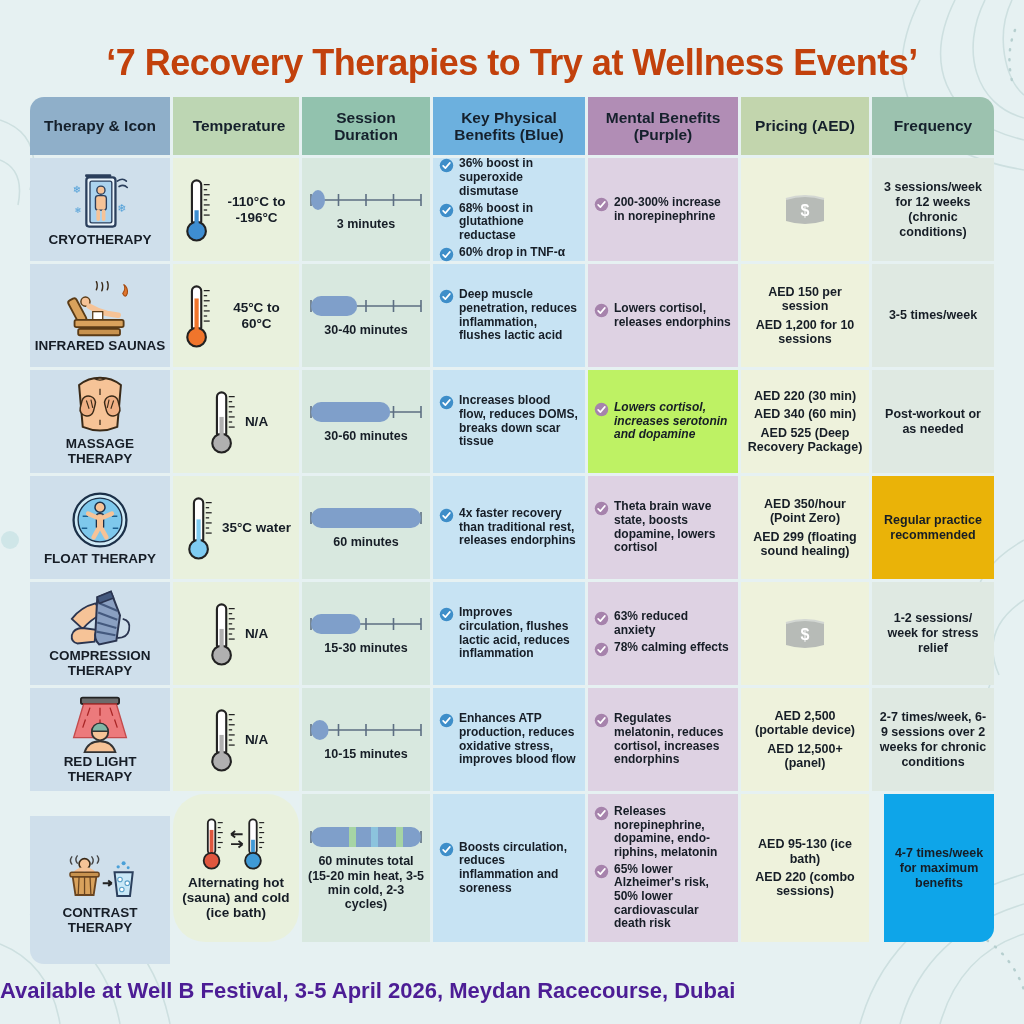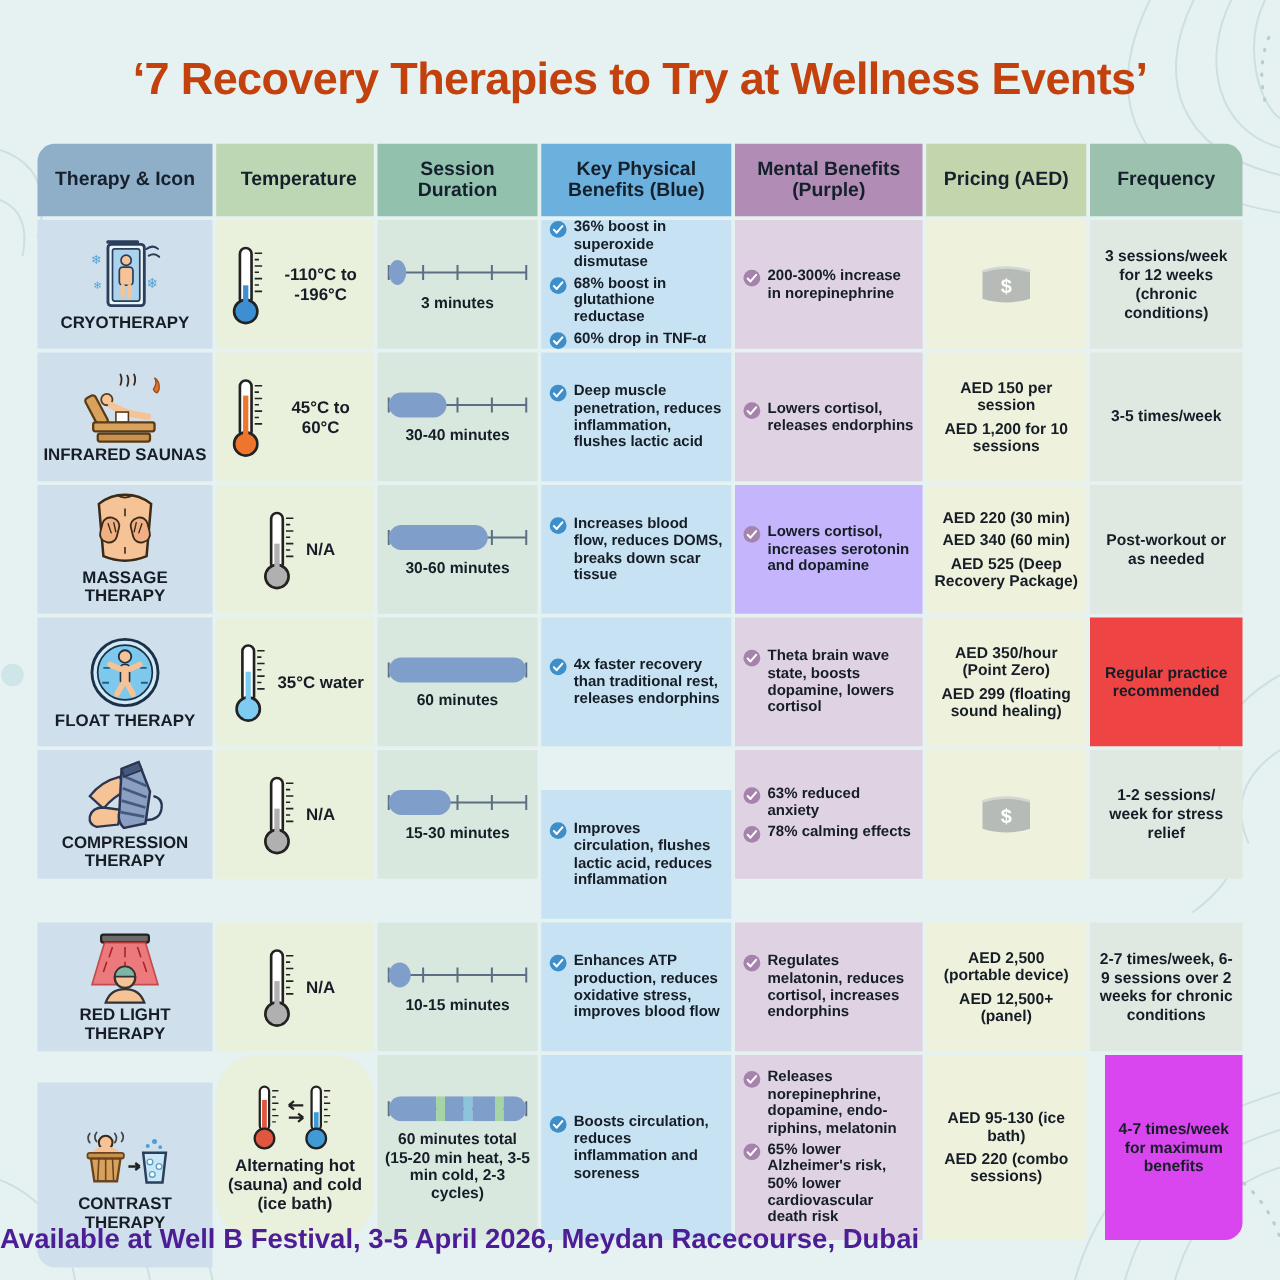--- a/index.html
+++ b/index.html
@@ -1,21 +1,21 @@
 <!DOCTYPE html>
 <html><head>
 <meta charset="utf-8">
 <style>
   html,body{margin:0;padding:0;}
   body{width:1024px;height:1024px;background:#e6f1f2;font-family:"Liberation Sans",sans-serif;overflow:hidden;}
   .page{position:relative;width:1024px;height:1024px;}
   .bg-decor{position:absolute;left:0;top:0;z-index:0;}
   .title{position:absolute;top:42px;left:0;width:100%;text-align:center;font-size:36px;font-weight:700;color:#c2410c;letter-spacing:-0.5px;z-index:2;}
   .footer{position:absolute;top:978px;left:0;width:100%;text-align:left;font-size:22px;font-weight:700;color:#4c1d95;z-index:2;}
-  .table{position:absolute;left:30px;top:115px;width:964px;z-index:1;display:flex;flex-direction:column;gap:3px;}
+  .table{position:absolute;left:30px;top:97px;width:964px;z-index:1;display:flex;flex-direction:column;gap:3px;}
   .row{display:grid;grid-template-columns:140px 126px 128px 152px 150px 128px 122px;gap:3px;}
   .cell{display:flex;flex-direction:column;align-items:center;justify-content:center;padding:4px 6px;box-sizing:border-box;color:#161d26;}
   .header-row .cell{height:58px;font-size:15.5px;font-weight:700;text-align:center;line-height:1.12;color:#15202c;}
   .body-row .cell{height:103px;}
   .body-row.tall .cell{height:148px;}
   .therapy-cell{padding:3px 4px;}
   .therapy-name{font-size:13.5px;font-weight:700;text-align:center;line-height:1.08;margin-top:1px;}
   .icon-wrap{display:flex;align-items:center;justify-content:center;}
   .temp-cell{flex-direction:row;gap:5px;}
   .temp-cell.dual{flex-direction:column;gap:1px;border-radius:32px;}
@@ -280,21 +280,21 @@
         </div>
         <div class="cell benefit-cell" style="background: rgb(199, 227, 243);">
           <div class="benefit-item">
             <svg class="chk" width="15" height="15" viewBox="0 0 20 20">
     <circle cx="10" cy="10" r="9" fill="#3e8ec9"></circle>
     <path d="M5.5 10.5 l3 3 l6 -7" stroke="#fff" stroke-width="2.2" fill="none" stroke-linecap="round" stroke-linejoin="round"></path>
   </svg>
             <span>Increases blood flow, reduces DOMS, breaks down scar tissue</span>
           </div>
         </div>
-        <div class="cell benefit-cell" style="background: #c4b5fd;">
+        <div class="cell benefit-cell" style="background: #bef264; font-style: italic;">
           <div class="benefit-item">
             <svg class="chk" width="15" height="15" viewBox="0 0 20 20">
     <circle cx="10" cy="10" r="9" fill="#a683ac"></circle>
     <path d="M5.5 10.5 l3 3 l6 -7" stroke="#fff" stroke-width="2.2" fill="none" stroke-linecap="round" stroke-linejoin="round"></path>
   </svg>
             <span>Lowers cortisol, increases serotonin and dopamine</span>
           </div>
         </div>
         <div class="cell" style="background: rgb(238, 242, 220);">
           <div class="price-line">AED 220 (30 min)</div>
@@ -366,21 +366,21 @@
     <circle cx="10" cy="10" r="9" fill="#a683ac"></circle>
     <path d="M5.5 10.5 l3 3 l6 -7" stroke="#fff" stroke-width="2.2" fill="none" stroke-linecap="round" stroke-linejoin="round"></path>
   </svg>
             <span>Theta brain wave state, boosts dopamine, lowers cortisol</span>
           </div>
         </div>
         <div class="cell" style="background: rgb(238, 242, 220);">
           <div class="price-line">AED 350/hour (Point Zero)</div>
           <div class="price-line">AED 299 (floating sound healing)</div>
         </div>
-        <div class="cell" style="background: #ef4444;">
+        <div class="cell" style="background: #eab308;">
           <div class="freq-text">Regular practice recommended</div>
         </div>
       </div>
       <div class="row body-row">
         <div class="cell therapy-cell" style="background: rgb(207, 223, 235);">
           <span class="icon-wrap">
             <svg width="68" height="60" viewBox="0 0 74 66">
     <path d="M6 34 q10 -13 26 -17 l8 11 q-14 7 -22 17 z" fill="#f6c397" stroke="#2b3550" stroke-width="2"></path>
     <path d="M6 52 q2 -8 12 -8 l15 2 l-2 13 l-19 2 q-7 -2 -6 -9z" fill="#f6c397" stroke="#2b3550" stroke-width="2"></path>
     <path d="M34 10 l15 -6 l10 26 l-4 28 l-19 4 q-6 -6 -4 -14 z" fill="#8aa0c2" stroke="#2b3550" stroke-width="2.2"></path>
@@ -415,21 +415,21 @@
               <line x1="3" y1="7" x2="3" y2="19" stroke="#5d6e82" stroke-width="1.6"></line>
               <line x1="30.5" y1="7" x2="30.5" y2="19" stroke="#5d6e82" stroke-width="1.6"></line>
               <line x1="58" y1="7" x2="58" y2="19" stroke="#5d6e82" stroke-width="1.6"></line>
               <line x1="85.5" y1="7" x2="85.5" y2="19" stroke="#5d6e82" stroke-width="1.6"></line>
               <line x1="113" y1="7" x2="113" y2="19" stroke="#5d6e82" stroke-width="1.6"></line>
               <rect x="3" y="3" width="49.5" height="20" rx="10" fill="#7f9fca"></rect>
             </svg>
           </span>
     <div class="duration-label">15-30 minutes</div>
         </div>
-        <div class="cell benefit-cell" style="background: rgb(199, 227, 243); margin-top: 32px;">
+        <div class="cell benefit-cell" style="background: rgb(199, 227, 243);">
           <div class="benefit-item">
             <svg class="chk" width="15" height="15" viewBox="0 0 20 20">
     <circle cx="10" cy="10" r="9" fill="#3e8ec9"></circle>
     <path d="M5.5 10.5 l3 3 l6 -7" stroke="#fff" stroke-width="2.2" fill="none" stroke-linecap="round" stroke-linejoin="round"></path>
   </svg>
             <span>Improves circulation, flushes lactic acid, reduces inflammation</span>
           </div>
         </div>
         <div class="cell benefit-cell" style="background: rgb(222, 210, 227);">
           <div class="benefit-item">
@@ -629,21 +629,21 @@
     <circle cx="10" cy="10" r="9" fill="#a683ac"></circle>
     <path d="M5.5 10.5 l3 3 l6 -7" stroke="#fff" stroke-width="2.2" fill="none" stroke-linecap="round" stroke-linejoin="round"></path>
   </svg>
             <span>65% lower Alzheimer's risk, 50% lower cardiovascular death risk</span>
           </div>
         </div>
         <div class="cell" style="background: rgb(238, 242, 220);">
           <div class="price-line">AED 95-130 (ice bath)</div>
           <div class="price-line">AED 220 (combo sessions)</div>
         </div>
-        <div class="cell" style="background: #d946ef; border-bottom-right-radius: 14px; margin-left: 12px;">
+        <div class="cell" style="background: #0ea5e9; border-bottom-right-radius: 14px; margin-left: 12px;">
           <div class="freq-text">4-7 times/week for maximum benefits</div>
         </div>
       </div>
     </div>
 
   <div class="footer">Available at Well B Festival, 3-5 April 2026, Meydan Racecourse, Dubai</div>
 
 </div>
 
 </body></html>

